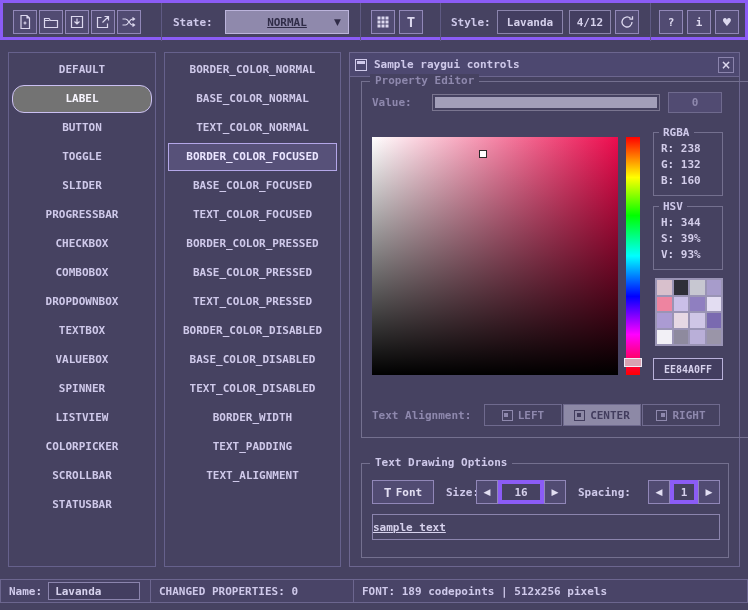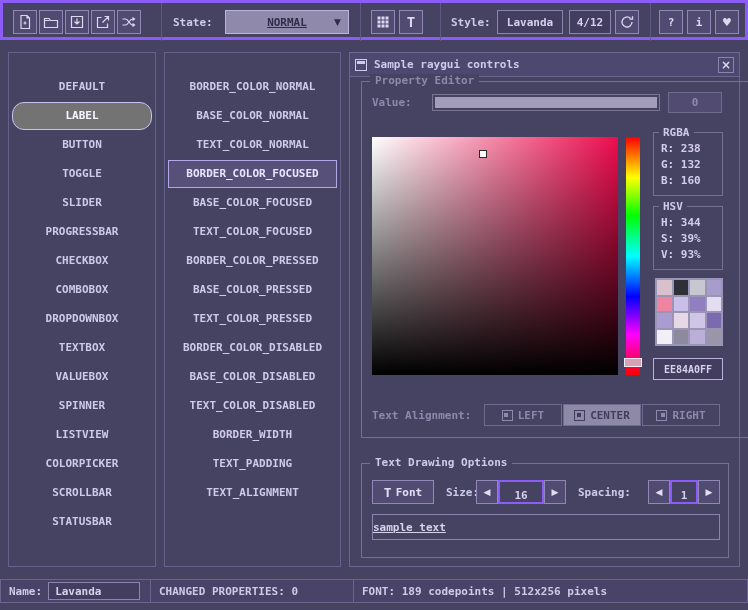--- a/index.html
+++ b/index.html
@@ -14,21 +14,21 @@
           display:flex;align-items:center;justify-content:center;color:#dcd8ee;}
   .tb-sep{position:absolute;top:0;width:1px;height:38px;background:#5f5a84;}
   .tb-label{position:absolute;top:13px;}
   .dropdown{position:absolute;left:222px;top:7px;width:124px;height:24px;background:#8f89ac;
             border:1px solid #bcb4dc;color:#302c48;display:flex;align-items:center;justify-content:center;text-decoration:underline;}
   .dropdown .dd-arrow{position:absolute;right:7px;font-size:9px;}
   .tb-box{position:absolute;top:7px;height:24px;border:1px solid #8b84ad;background:#433e60;
           display:flex;align-items:center;justify-content:center;color:#d6d1ec;}
 
   
-  .panel{position:absolute;top:52px;height:515px;border:1px solid #66618c;padding-top:19px;}
+  .panel{position:absolute;top:52px;height:515px;border:1px solid #66618c;padding-top:2px;}
   #controls-panel{left:8px;width:148px;}
   #props-panel{left:164px;width:177px;}
   .list-item{height:28px;line-height:26px;margin:1px 3px;text-align:center;border:1px solid transparent;}
   #controls-panel .selected{background:#737373;border-color:#cbc0f2;color:#f8f6ff;border-radius:12px;}
   #props-panel .selected{background:#575179;border-color:#b4a7e8;color:#eae5ff;}
 
   
   #window{position:absolute;left:349px;top:52px;width:391px;height:515px;border:1px solid #6c668f;}
   .titlebar{position:absolute;left:0;top:0;right:0;height:24px;background:#4d4870;border-bottom:1px solid #6c668f;
             display:flex;align-items:center;padding:0 5px;}
@@ -73,21 +73,21 @@
                 display:flex;align-items:center;justify-content:center;gap:5px;}
   .align-toggle.active{background:#8d89a6;color:#423d5e;align-items:center;}
   .align-icon{width:11px;height:11px;border:1px solid currentColor;position:relative;flex:none;}
   .align-icon::after{content:"";position:absolute;top:2px;width:4px;height:4px;background:currentColor;}
   .align-icon.a-left::after{left:1px;}
   .align-icon.a-center::after{left:2px;}
   .align-icon.a-right::after{right:1px;}
 
   .btn{position:absolute;background:#514b72;border:1px solid #9187b8;color:#e2def2;
        display:flex;align-items:center;justify-content:center;gap:4px;}
-  .spin-val{position:absolute;border:2px solid #8b5cf6;color:#d6d1ec;display:flex;align-items:flex-end;justify-content:center;}
+  .spin-val{position:absolute;border:4px solid #8b5cf6;color:#d6d1ec;display:flex;align-items:center;justify-content:center;}
   .opt-label{position:absolute;color:#cfc9ea;}
   .sample-box{position:absolute;left:10px;top:50px;width:348px;height:26px;border:1px solid #8b84ad;
               display:flex;align-items:center;color:#d6d1ec;text-decoration:underline;}
 
   
   .status-seg{position:absolute;top:579px;height:24px;border:1px solid #6c668f;background:#494467;
               display:flex;align-items:center;padding-left:8px;}
   .name-box{margin-left:6px;width:92px;height:18px;border:1px solid #8b84ad;background:#433e60;
             display:flex;align-items:center;padding-left:6px;color:#d6d1ec;}
 

